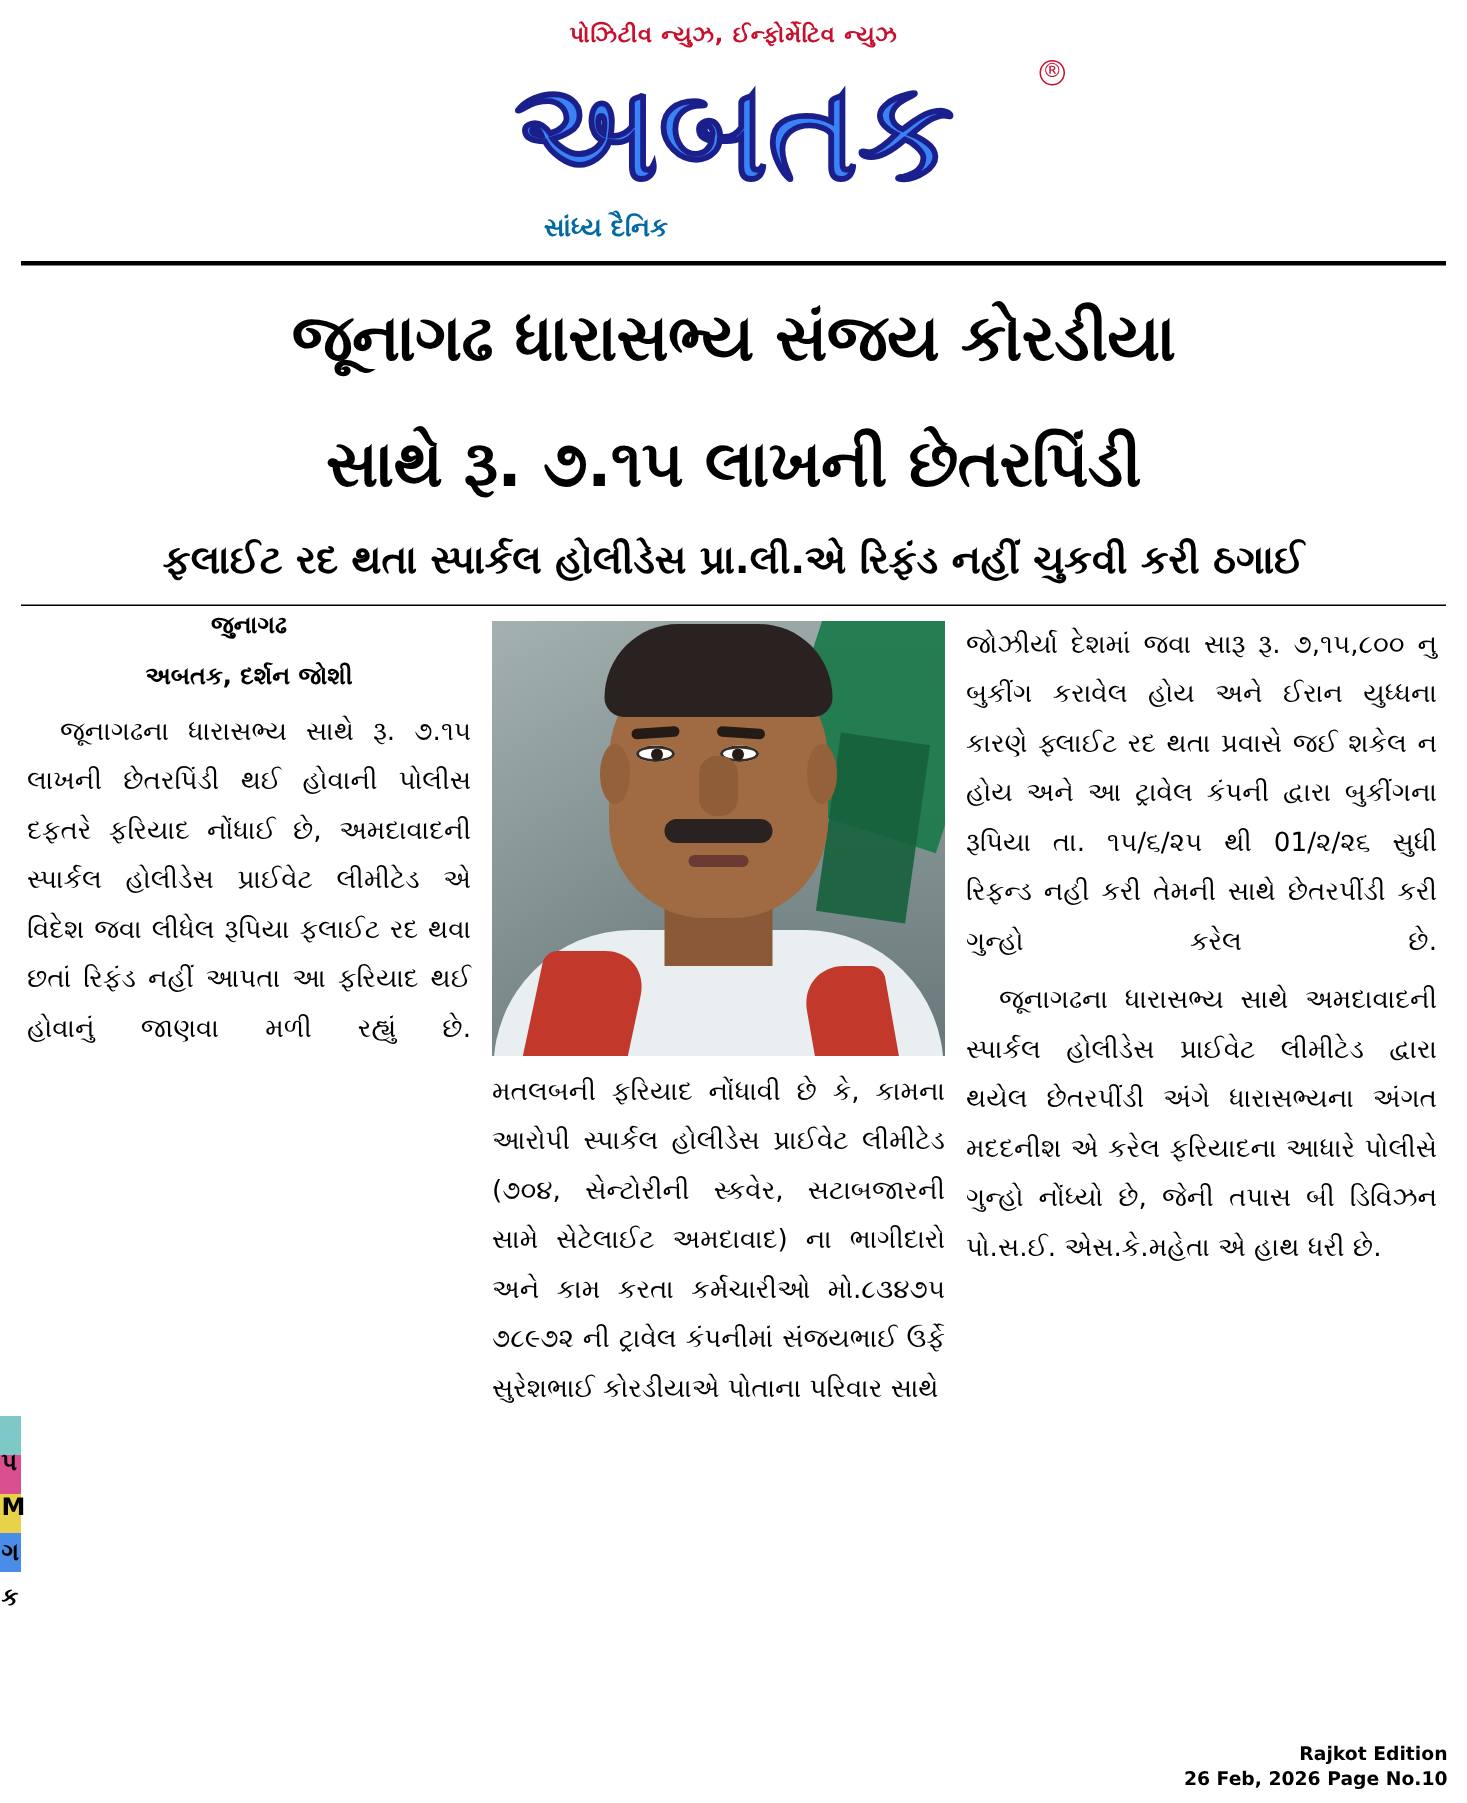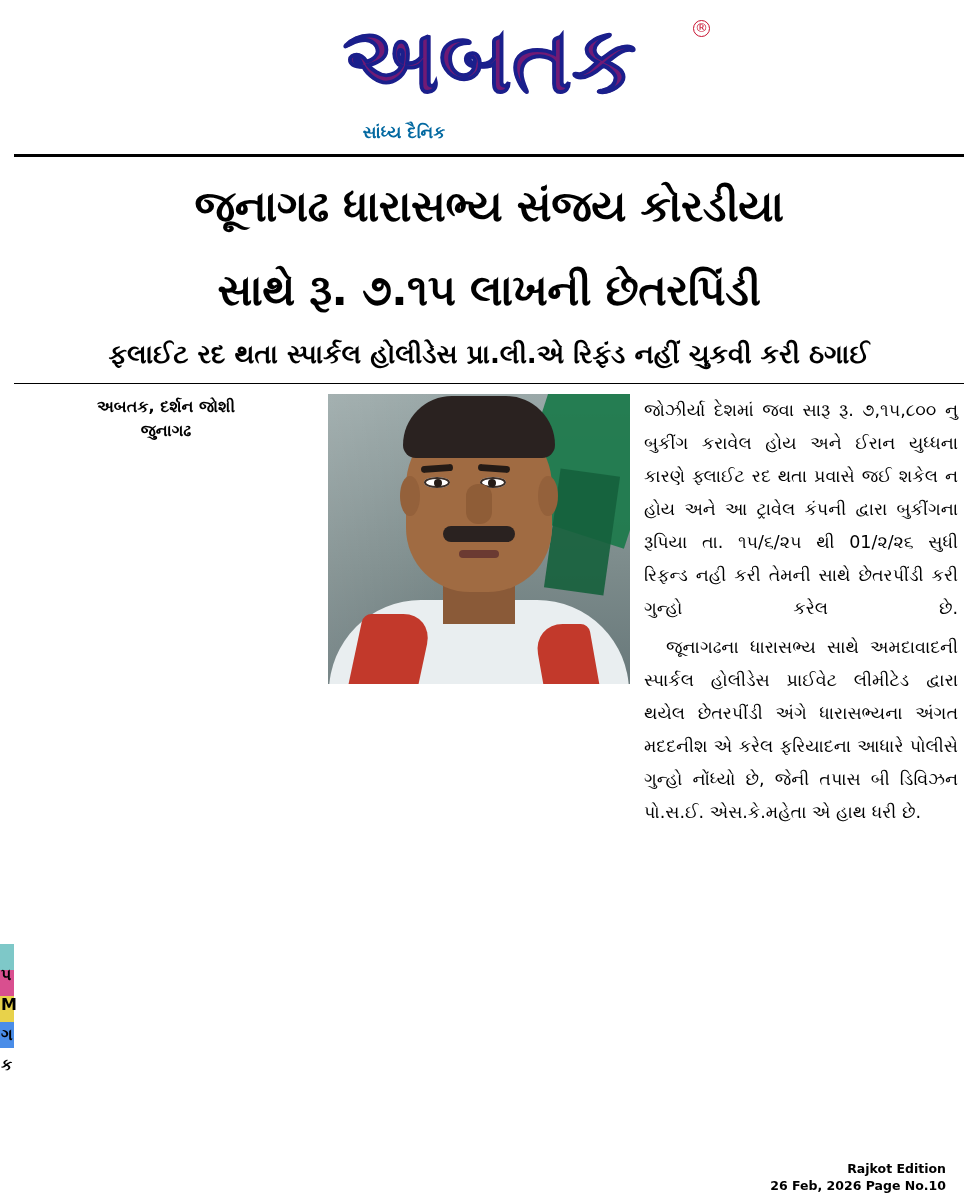--- a/index.html
+++ b/index.html
@@ -30,24 +30,24 @@
     color: #c8102e;
     letter-spacing: 0.5px;
     margin-bottom: 2px;
   }
   .logo-row {
     position: relative;
     display: block;
     height: 112px;
   }
   .logo-word {
-    font-family: Liberation Mono, monospace;
+    font-family: Liberation Sans, sans-serif;
     font-size: 92px;
     font-weight: bold;
-    color: #701a75;
+    color: #3b82f6;
     line-height: 108px;
     letter-spacing: -1px;
     -webkit-text-stroke: 1px #1a1f8c;
   }
   .reg-mark {
     position: absolute;
     right: 268px;
     top: 6px;
     font-family: "DejaVu Sans", sans-serif;
     font-size: 13px;
@@ -296,51 +296,53 @@
     top: 960px;
     font-family: "DejaVu Sans", sans-serif;
     font-size: 16px;
     font-weight: bold;
     line-height: 30px;
   }
 
   
   .footer {
     position: absolute;
-    right: 32px;
+    right: 13px;
     bottom: 8px;
     text-align: right;
     font-family: "DejaVu Sans", sans-serif;
     font-size: 12.5px;
     font-weight: bold;
     line-height: 17px;
   }
 </style>
 </head>
 <body>
 
 <div class="masthead">
+  <div class="tagline-top">પોઝિટીવ ન્યુઝ, ઈન્ફોર્મેટિવ ન્યુઝ</div>
   <div class="logo-row">
     <span class="logo-word">અબતક</span>
     <span class="reg-mark">®</span>
   </div>
   <div class="tagline-bottom">સાંધ્ય દૈનિક</div>
   <div class="rule-thick"></div>
 </div>
 
 <div class="headline">જૂનાગઢ ધારાસભ્ય સંજય કોરડીયા</div>
 <div class="headline">સાથે રૂ. ૭.૧૫ લાખની છેતરપિંડી</div>
 <div class="subhead">ફલાઈટ રદ થતા સ્પાર્કલ હોલીડેસ પ્રા.લી.એ રિફંડ નહીં ચુકવી કરી ઠગાઈ</div>
 <div class="rule-thin"></div>
 
 <div class="columns">
 
   <div class="col col-left">
+    <div class="byline" style="margin-top:-10px;">જુનાગઢ</div>
     <div class="byline">અબતક, દર્શન જોશી</div>
-    <div class="byline" style="margin-top:-10px;">જુનાગઢ</div>
+    <p class="para indent">જૂનાગઢના ધારાસભ્ય સાથે રૂ. ૭.૧૫ લાખની છેતરપિંડી થઈ હોવાની પોલીસ દફતરે ફરિયાદ નોંધાઈ છે, અમદાવાદની સ્પાર્કલ હોલીડેસ પ્રાઈવેટ લીમીટેડ એ વિદેશ જવા લીધેલ રૂપિયા ફલાઈટ રદ થવા છતાં રિફંડ નહીં આપતા આ ફરિયાદ થઈ હોવાનું જાણવા મળી રહ્યું છે.</p>
   </div>
 
   <div class="col col-mid">
     <div class="photo-frame">
       <div class="photo-bg"></div>
       <div class="photo-wall"></div>
       <div class="photo-green"></div>
       <div class="photo-green2"></div>
       <div class="photo-body"></div>
       <div class="photo-scarf-l"></div>
@@ -353,20 +355,21 @@
       <div class="photo-brow-l"></div>
       <div class="photo-brow-r"></div>
       <div class="photo-eye-l"></div>
       <div class="photo-eye-r"></div>
       <div class="photo-pupil-l"></div>
       <div class="photo-pupil-r"></div>
       <div class="photo-nose"></div>
       <div class="photo-mustache"></div>
       <div class="photo-mouth"></div>
     </div>
+    <p class="para last">મતલબની ફરિયાદ નોંધાવી છે કે, કામના આરોપી સ્પાર્કલ હોલીડેસ પ્રાઈવેટ લીમીટેડ (૭૦૪, સેન્ટોરીની સ્કવેર, સટાબજારની સામે સેટેલાઈટ અમદાવાદ) ના ભાગીદારો અને કામ કરતા કર્મચારીઓ મો.૮૩૪૭૫ ૭૮૯૭૨ ની ટ્રાવેલ કંપનીમાં સંજયભાઈ ઉર્ફે સુરેશભાઈ કોરડીયાએ પોતાના પરિવાર સાથે</p>
   </div>
 
   <div class="col col-right">
     <p class="para">જોઝીર્યા દેશમાં જવા સારૂ રૂ. ૭,૧૫,૮૦૦ નુ બુકીંગ કરાવેલ હોય અને ઈરાન યુધ્ધના કારણે ફ્લાઈટ રદ થતા પ્રવાસે જઈ શકેલ ન હોય અને આ ટ્રાવેલ કંપની દ્વારા બુકીંગના રૂપિયા તા. ૧૫/૬/૨૫ થી 01/૨/૨૬ સુધી રિફન્ડ નહી કરી તેમની સાથે છેતરપીંડી કરી ગુન્હો કરેલ છે.</p>
     <p class="para indent last">જૂનાગઢના ધારાસભ્ય સાથે અમદાવાદની સ્પાર્કલ હોલીડેસ પ્રાઈવેટ લીમીટેડ દ્વારા થયેલ છેતરપીંડી અંગે ધારાસભ્યના અંગત મદદનીશ એ કરેલ ફરિયાદના આધારે પોલીસે ગુન્હો નોંધ્યો છે, જેની તપાસ બી ડિવિઝન પો.સ.ઈ. એસ.કે.મહેતા એ હાથ ધરી છે.</p>
   </div>
 
 </div>
 
 <div class="edge-bar">

